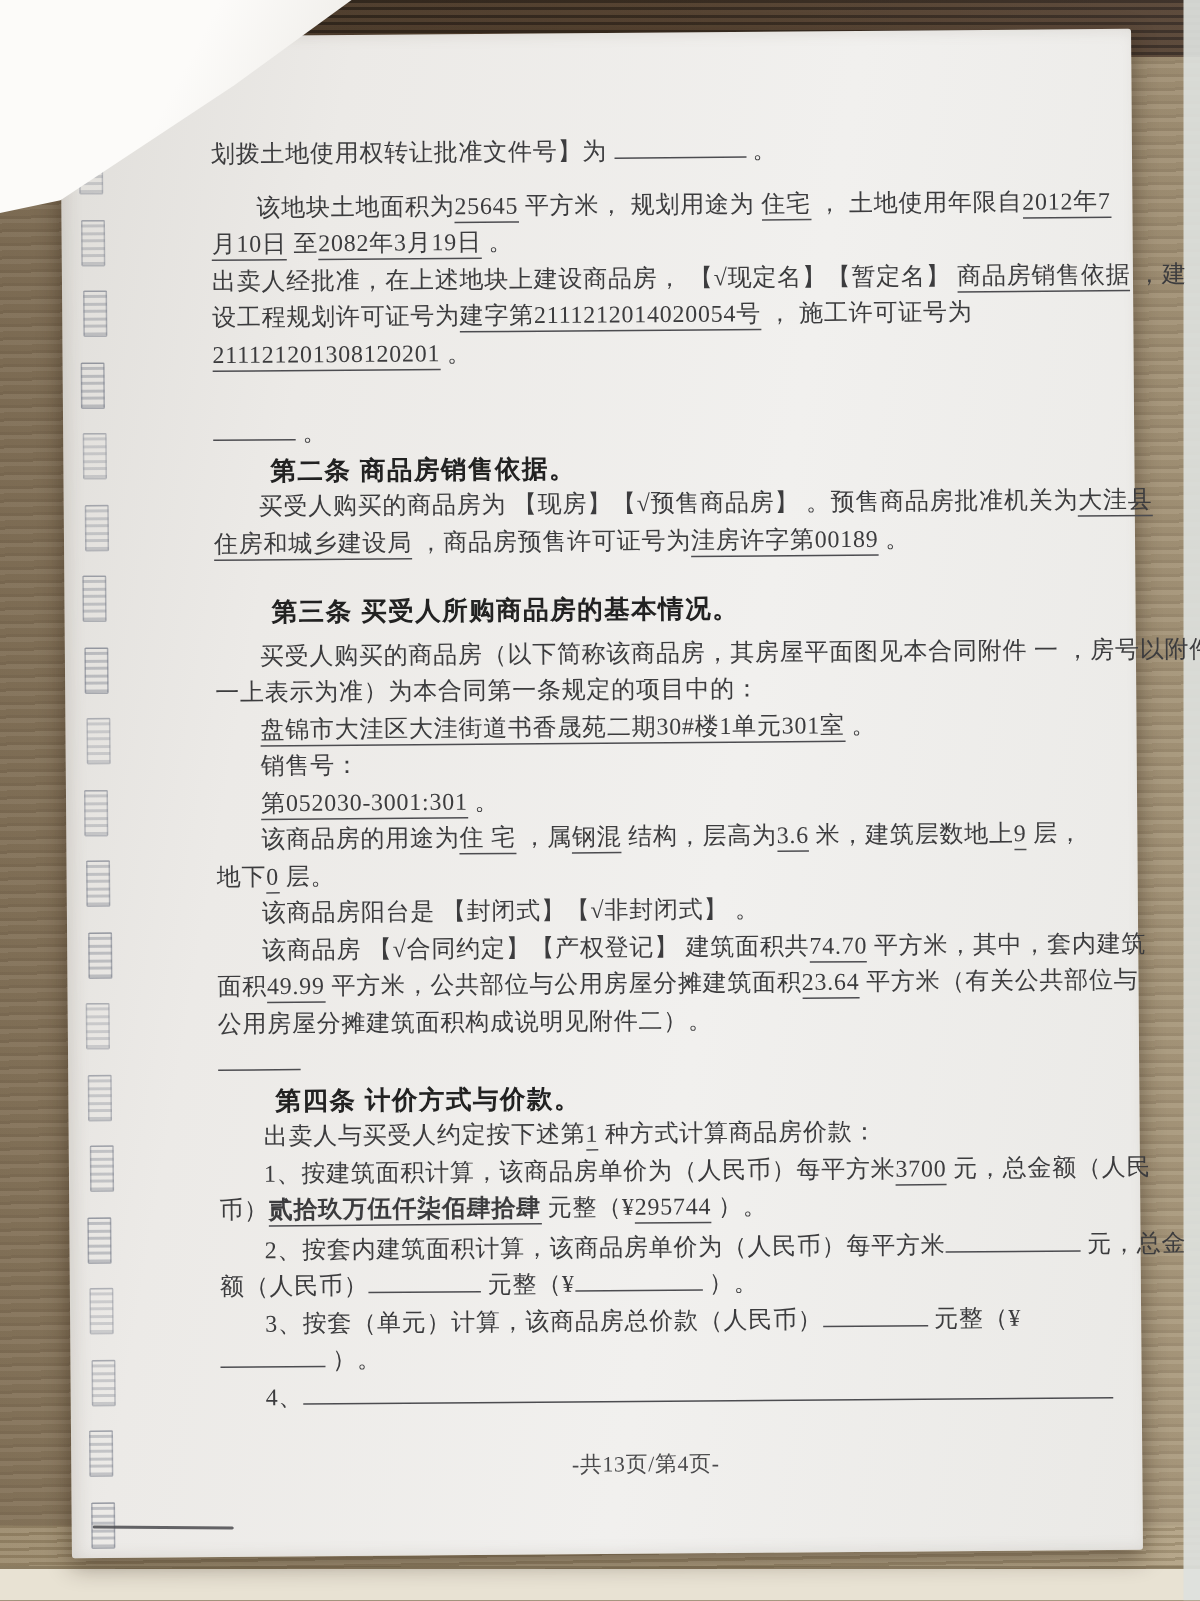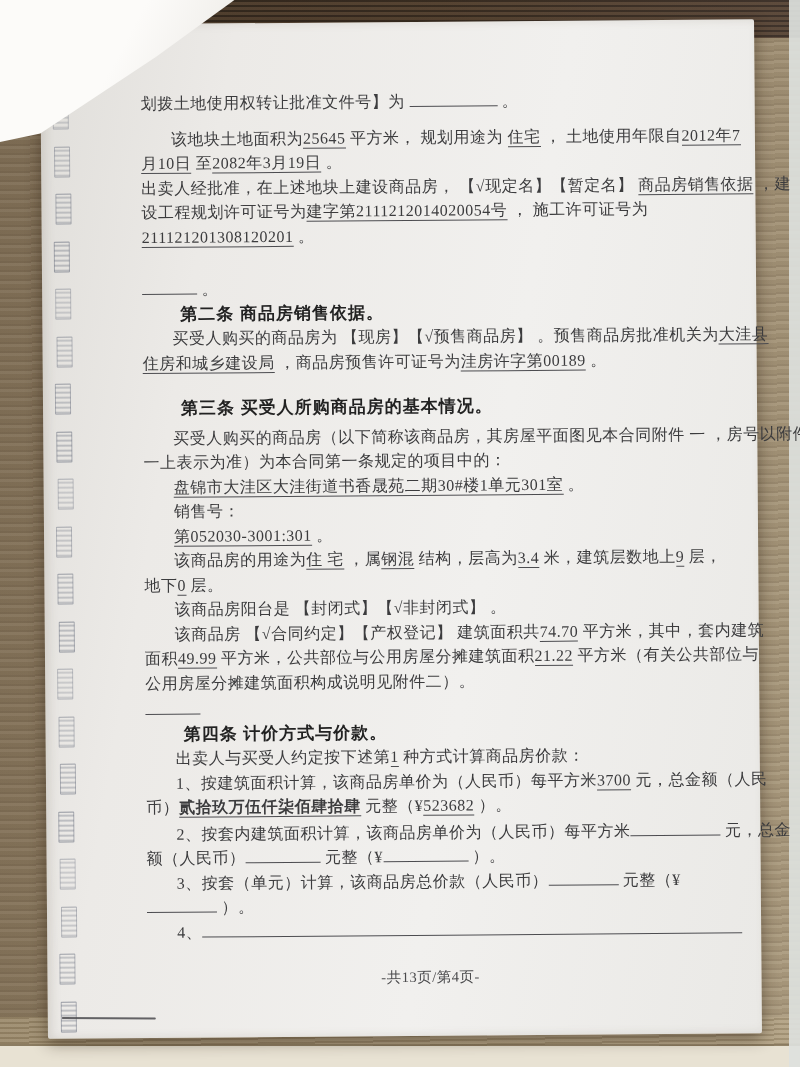--- a/index.html
+++ b/index.html
@@ -124,31 +124,31 @@
       <div class="line" style="margin-top: 28px;"><span class="blank" style="width: 55px;"></span><span> 。</span></div>
       <div class="line heading">第二条 商品房销售依据。</div>
       <div class="line ind"><span>买受人购买的商品房为 【现房】【√预售商品房】 。预售商品房批准机关为</span><span class="u">大洼县</span></div>
       <div class="line"><span class="u">住房和城乡建设局</span><span> ，商品房预售许可证号为</span><span class="u">洼房许字第00189</span><span> 。</span></div>
       <div class="line heading" style="margin-top: 21px;">第三条 买受人所购商品房的基本情况。</div>
       <div class="line ind" style="margin-top: 5px;"><span>买受人购买的商品房（以下简称该商品房，其房屋平面图见本合同附件 一 ，房号以附件</span></div>
       <div class="line"><span>一上表示为准）为本合同第一条规定的项目中的：</span></div>
       <div class="line ind"><span class="u">盘锦市大洼区大洼街道书香晟苑二期30#楼1单元301室</span><span> 。</span></div>
       <div class="line ind"><span>销售号：</span></div>
       <div class="line ind"><span class="u">第052030-3001:301</span><span> 。</span></div>
-      <div class="line ind"><span>该商品房的用途为</span><span class="u">住 宅</span><span> ，属</span><span class="u">钢混</span><span> 结构，层高为</span><span class="u">3.4</span><span> 米，建筑层数地上</span><span class="u">9</span><span> 层，</span></div>
+      <div class="line ind"><span>该商品房的用途为</span><span class="u">住 宅</span><span> ，属</span><span class="u">钢混</span><span> 结构，层高为</span><span class="u">3.6</span><span> 米，建筑层数地上</span><span class="u">9</span><span> 层，</span></div>
       <div class="line"><span>地下</span><span class="u">0</span><span> 层。</span></div>
       <div class="line ind"><span>该商品房阳台是 【封闭式】【√非封闭式】 。</span></div>
       <div class="line ind"><span>该商品房 【√合同约定】【产权登记】 建筑面积共</span><span class="u">74.70</span><span> 平方米，其中，套内建筑</span></div>
-      <div class="line"><span>面积</span><span class="u">49.99</span><span> 平方米，公共部位与公用房屋分摊建筑面积</span><span class="u">21.22</span><span> 平方米（有关公共部位与</span></div>
+      <div class="line"><span>面积</span><span class="u">49.99</span><span> 平方米，公共部位与公用房屋分摊建筑面积</span><span class="u">23.64</span><span> 平方米（有关公共部位与</span></div>
       <div class="line"><span>公用房屋分摊建筑面积构成说明见附件二）。</span></div>
       <div class="line" style="margin-top: 2px;"><span class="blank" style="width: 55px;"></span></div>
       <div class="line heading">第四条 计价方式与价款。</div>
       <div class="line ind"><span>出卖人与买受人约定按下述第</span><span class="u">1</span><span> 种方式计算商品房价款：</span></div>
       <div class="line ind"><span>1、按建筑面积计算，该商品房单价为（人民币）每平方米</span><span class="u">3700</span><span> 元，总金额（人民</span></div>
-      <div class="line"><span>币）</span><span class="u bold">贰拾玖万伍仟柒佰肆拾肆</span><span> 元整（¥</span><span class="u">523682</span><span> ）。</span></div>
+      <div class="line"><span>币）</span><span class="u bold">贰拾玖万伍仟柒佰肆拾肆</span><span> 元整（¥</span><span class="u">295744</span><span> ）。</span></div>
       <div class="line ind" style="margin-top: 2px;"><span>2、按套内建筑面积计算，该商品房单价为（人民币）每平方米</span><span class="blank" style="width: 90px;"></span><span> 元，总金</span></div>
       <div class="line"><span>额（人民币）</span><span class="blank" style="width: 75px;"></span><span> 元整（¥</span><span class="blank" style="width: 85px;"></span><span> ）。</span></div>
       <div class="line ind"><span>3、按套（单元）计算，该商品房总价款（人民币）</span><span class="blank" style="width: 70px;"></span><span> 元整（¥</span></div>
       <div class="line"><span class="blank" style="width: 70px;"></span><span> ）。</span></div>
       <div class="line ind"><span>4、</span><span class="blank" style="width: 540px;"></span></div>
       <div class="line center" style="margin-top: 22px;"><span>-共13页/第4页-</span></div>
     </div>
 </div>
 
 <div class="fold"></div>

